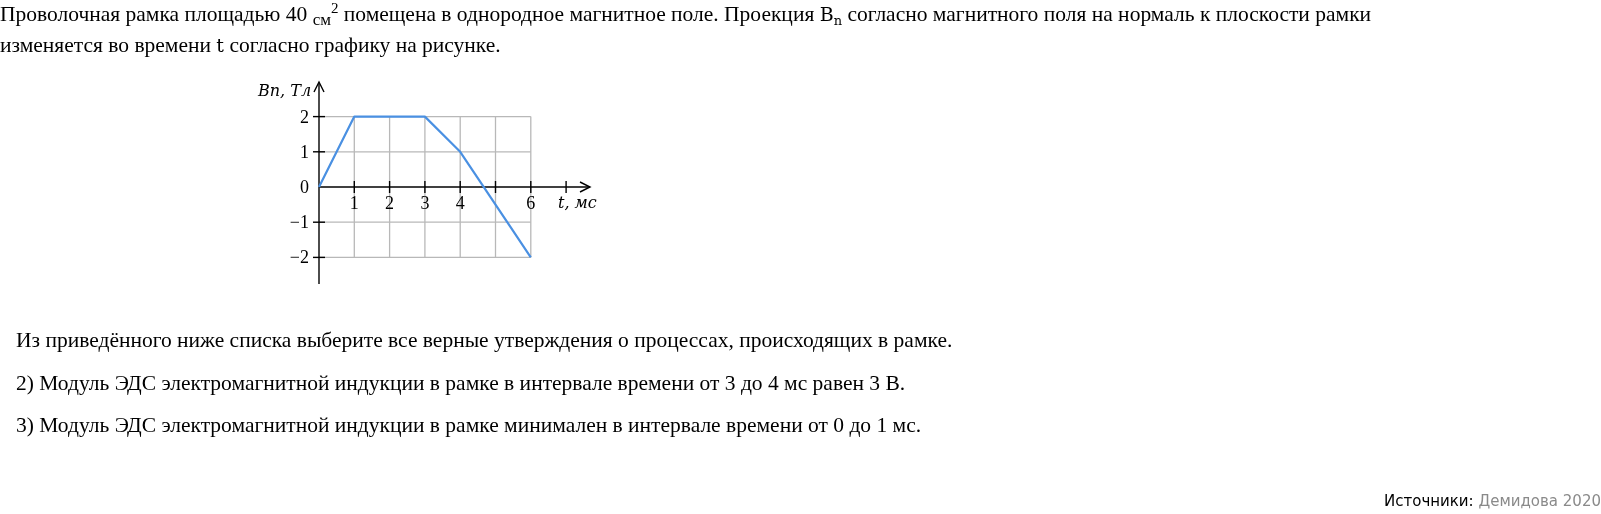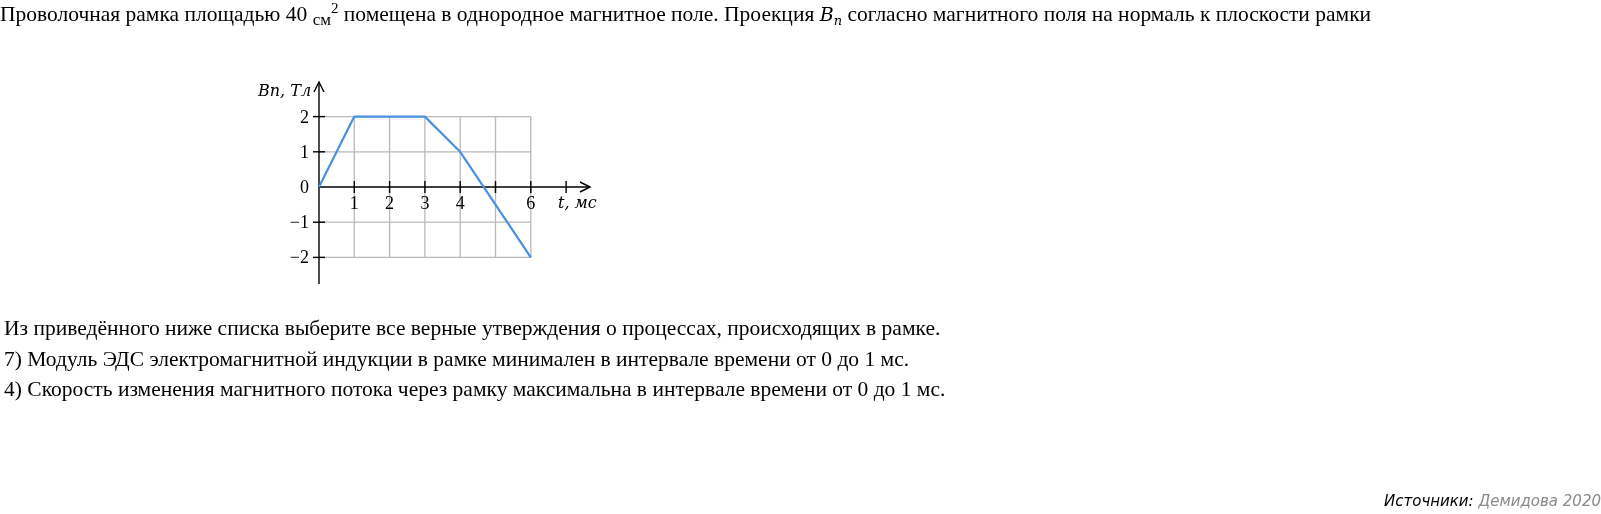--- a/index.html
+++ b/index.html
@@ -1,36 +1,37 @@
 <!DOCTYPE html>
 <html><head>
 <meta charset="utf-8">
 <style>
   html, body { margin: 0; padding: 0; background: #ffffff; }
   body { width: 1601px; height: 514px; position: relative; overflow: hidden;
          font-family: "Liberation Serif", serif; color: #000; }
   .intro { position: absolute; left: 0; top: 0; width: 1601px; font-size: 21.5px; line-height: 28px; }
   .intro p { margin: 0; }
-  .math { font-style: italic; font-family: "DejaVu Serif", serif; font-size: 19px; text-align: center; }
+  .math { font-family: "DejaVu Serif", serif; font-size: 19px; text-align: center; }
   .unit-sub { font-size: 17px; position: relative; top: 4px; margin-top: 36px; }
   .sup { font-size: 15px; position: relative; top: -8px; }
   .sub { font-size: 13px; position: relative; top: 4px; }
   #chart { position: absolute; left: 250px; top: 75px; }
   .task { position: absolute; left: 0; top: 311px; font-size: 21.5px; line-height: 26.5px; }
-  .task p { margin: 4px; }
+  .task p { margin: 16px; }
   .source { position: absolute; right: 0; top: 492px; font-family: "DejaVu Sans", sans-serif;
-            font-style: italic; font-size: 15px; }
+            font-size: 15px; }
   .source .label { color: #000; }
   .source .value { color: #8a8a8a; }
 </style>
 </head>
 <body>
 
 <div class="intro">
   <p><span>Проволочная рамка площадью 40 </span><span class="unit-sub"><span>см</span></span><span class="sup">2</span><span> помещена в однородное магнитное поле. Проекция </span><span class="math"><span>B</span><span class="sub">n</span></span><span> согласно магнитного поля на нормаль к плоскости рамки</span></p>
+  <p><span>изменяется во времени </span><span class="math">t</span><span> согласно графику на рисунке.</span></p>
 </div>
 
 <svg id="chart" width="360" height="215" viewBox="250 75 360 215" xmlns="http://www.w3.org/2000/svg">
   <g id="grid" stroke="#b8b8b8" stroke-width="1.3" fill="none">
       <line x1="354.3" y1="116.6" x2="354.3" y2="257.4"></line>
       <line x1="389.6" y1="116.6" x2="389.6" y2="257.4"></line>
       <line x1="424.9" y1="116.6" x2="424.9" y2="257.4"></line>
       <line x1="460.2" y1="116.6" x2="460.2" y2="257.4"></line>
       <line x1="495.5" y1="116.6" x2="495.5" y2="257.4"></line>
       <line x1="530.8" y1="116.6" x2="530.8" y2="257.4"></line>
@@ -70,20 +71,20 @@
       <text x="309" y="228.2" text-anchor="end">−1</text>
       <text x="309" y="263.4" text-anchor="end">−2</text>
     </g>
   <text x="258" y="96" font-family="DejaVu Serif, serif" font-style="italic" font-size="16" id="ylabel">Bn, Тл</text>
   <text x="558" y="208" font-family="DejaVu Serif, serif" font-style="italic" font-size="16" id="xlabel">t, мс</text>
   <polyline id="series-line" fill="none" stroke-width="2.2" stroke-linejoin="round" points="319,187 354.3,116.6 424.9,116.6 460.2,151.8 530.8,257.4" stroke="#4a90e2"></polyline>
 </svg>
 
 <div class="task">
   <p>Из приведённого ниже списка выберите все верные утверждения о процессах, происходящих в рамке.</p>
-  <p>7) Модуль ЭДС электромагнитной индукции в рамке минимален в интервале времени от 0 до 1 мс.</p>
-  <p>4) Скорость изменения магнитного потока через рамку максимальна в интервале времени от 0 до 1 мс.</p>
+  <p>2) Модуль ЭДС электромагнитной индукции в рамке в интервале времени от 3 до 4 мс равен 3 В.</p>
+  <p>3) Модуль ЭДС электромагнитной индукции в рамке минимален в интервале времени от 0 до 1 мс.</p>
 </div>
 
 <div class="source">
   <span class="label">Источники:</span>
   <span class="value">Демидова 2020</span>
 </div>
 
 </body></html>

